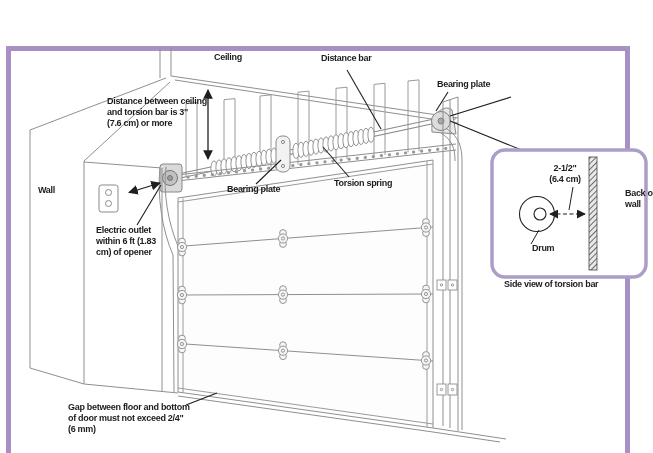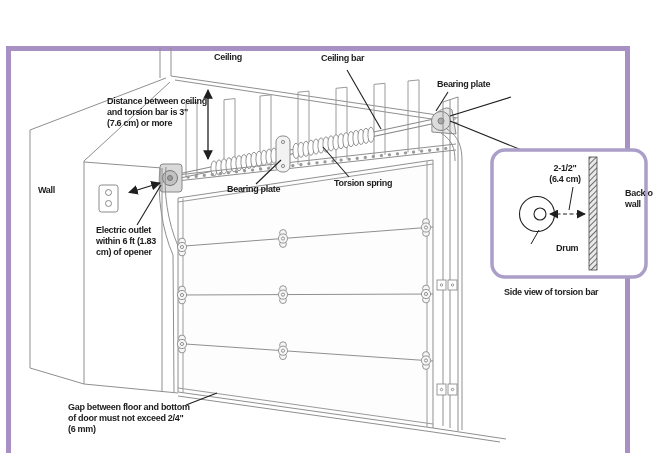--- a/index.html
+++ b/index.html
@@ -189,35 +189,35 @@
       <rect x="589" y="117" width="8" height="113" fill="url(#hatch)" stroke="#444444" stroke-width="0.8"></rect>
       <circle cx="537" cy="174" r="17.5" fill="#ffffff" stroke="#222222" stroke-width="1.1"></circle>
       <circle cx="540" cy="174" r="6" fill="#ffffff" stroke="#222222" stroke-width="1.1"></circle>
       <line x1="550" y1="174" x2="585" y2="174" stroke="#1f1f1f" stroke-width="1.2" stroke-dasharray="4 2.5" marker-start="url(#ah)" marker-end="url(#ah)"></line>
       <path d="M573,147 L569,170" stroke="#1f1f1f" stroke-width="1" fill="none"></path>
       <path d="M531,204 L539,190" stroke="#1f1f1f" stroke-width="1" fill="none"></path>
     </g>
   </svg>
 
   <div class="lbl" style="left:214px;top:12px;">Ceiling</div>
-  <div class="lbl" style="left:321px;top:13px;">Ceiling bar</div>
+  <div class="lbl" style="left:321px;top:13px;">Distance bar</div>
   <div class="lbl" style="left:437px;top:39px;">Bearing plate</div>
   <div class="lbl" style="left:107px;top:56px;width:106px;">Distance between ceiling
 and torsion bar is 3"
 (7.6 cm) or more</div>
   <div class="lbl" style="left:38px;top:145px;">Wall</div>
   <div class="lbl" style="left:227px;top:144px;">Bearing plate</div>
   <div class="lbl" style="left:334px;top:138px;">Torsion spring</div>
   <div class="lbl" style="left:96px;top:185px;width:72px;">Electric outlet
 within 6 ft (1.83
 cm) of opener</div>
   <div class="lbl" style="left:68px;top:362px;width:128px;">Gap between floor and bottom
 of door must not exceed 2/4"
 (6 mm)</div>
 
   <div class="lbl ctr" style="left:542px;top:123px;width:46px;">2-1/2"
 (6.4 cm)</div>
   <div class="lbl" style="left:625px;top:148px;width:40px;">Back of
 wall</div>
-  <div class="lbl" style="left:544px;top:203px;padding-left:12px;">Drum</div>
-  <div class="lbl" style="left:504px;top:247px;text-align:center;">Side view of torsion bar</div>
+  <div class="lbl" style="left:520px;top:203px;padding-left:12px;">Drum</div>
+  <div class="lbl" style="left:504px;top:239px;text-align:center;">Side view of torsion bar</div>
 
 </div>
 
 </body></html>

